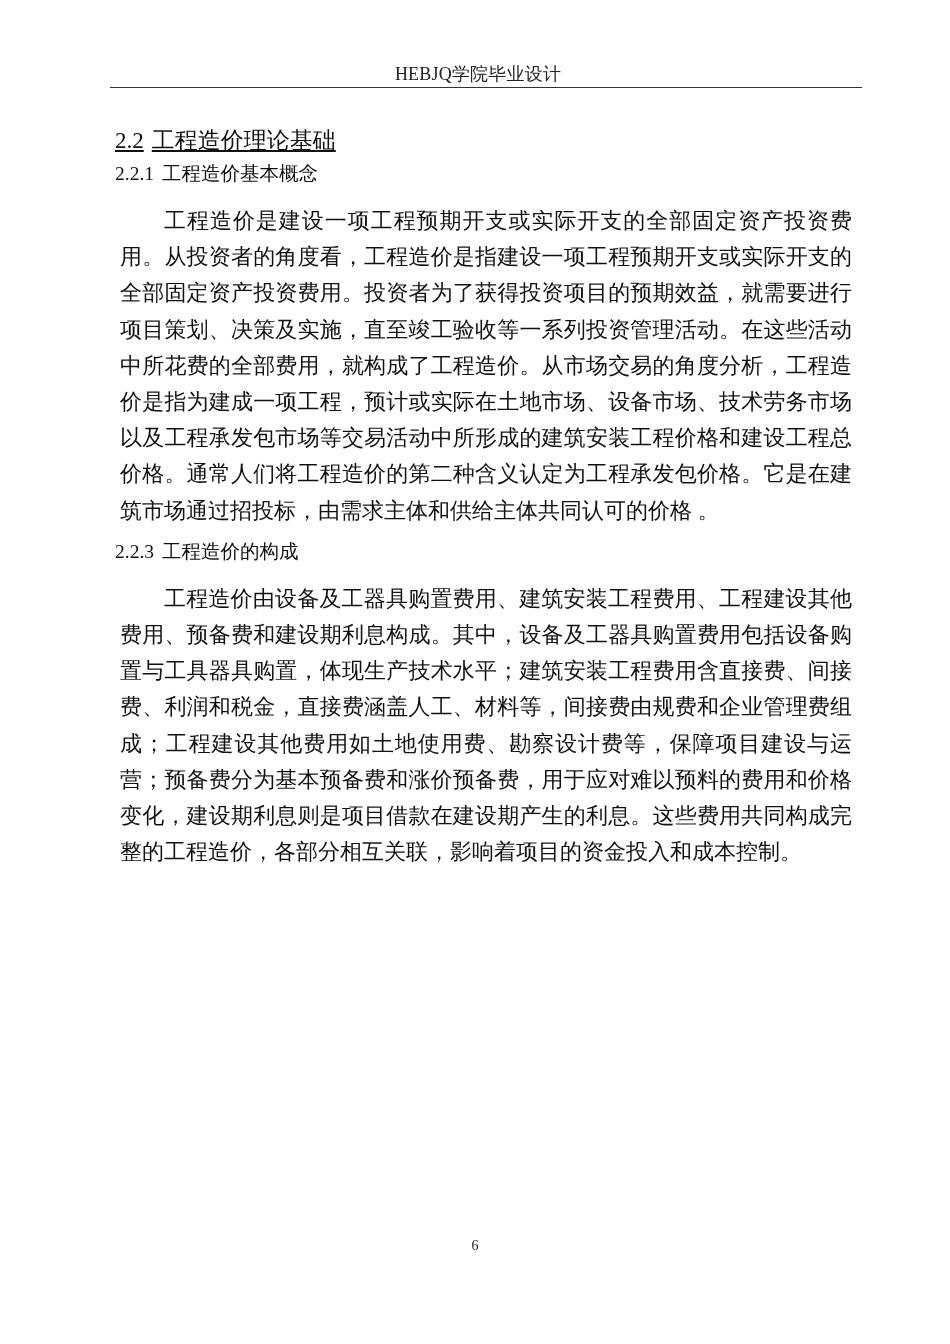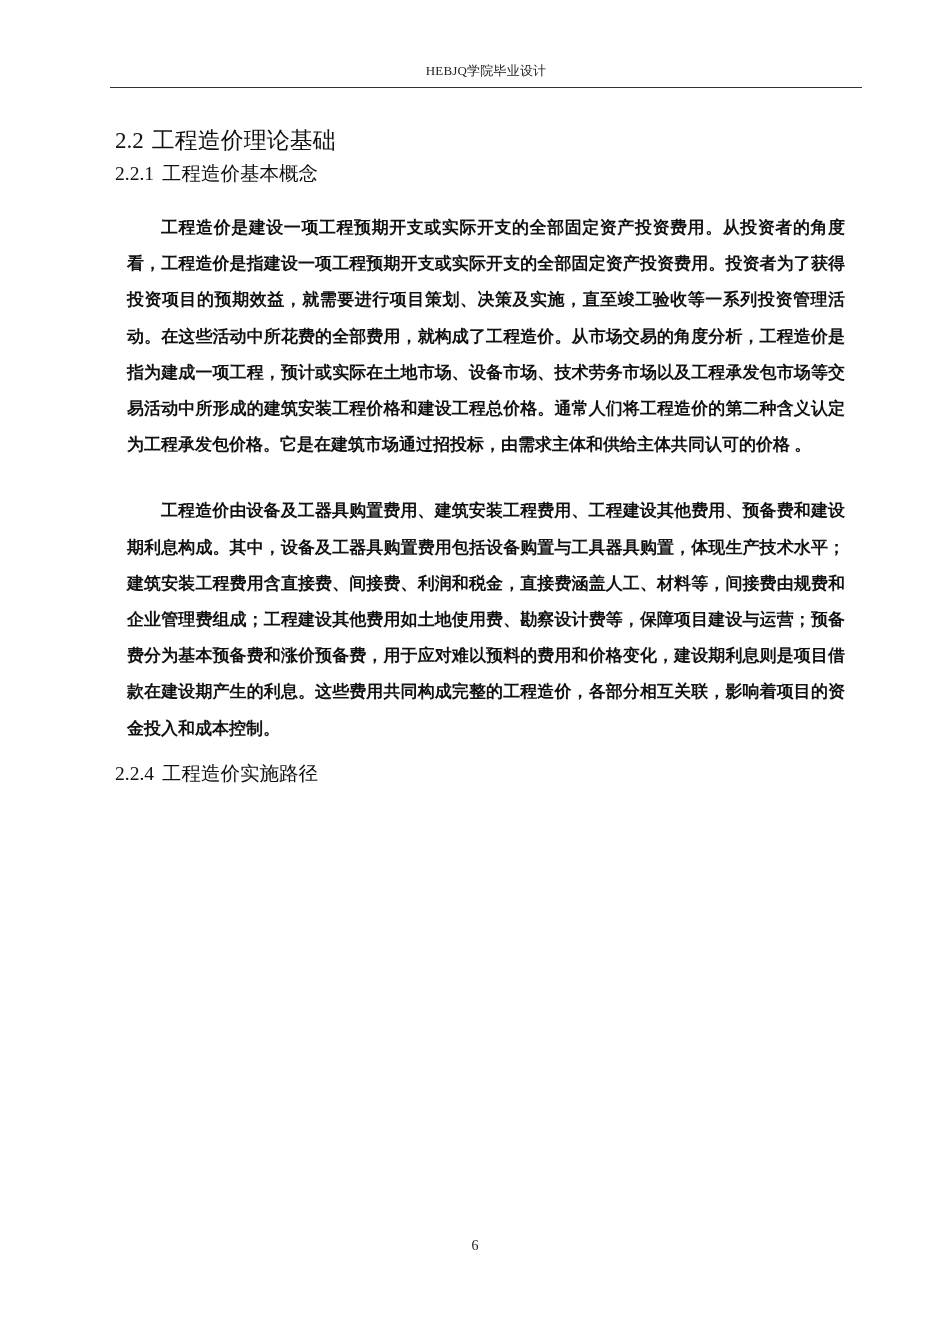--- a/index.html
+++ b/index.html
@@ -1,50 +1,50 @@
 <!DOCTYPE html>
 <html><head>
   <meta charset="utf-8">
   <style>
     html, body { margin: 0; padding: 0; background: #ffffff; }
     body { width: 950px; height: 1344px; position: relative; overflow: hidden;
       font-family: "Liberation Serif", "DejaVu Serif", serif; color: #111; }
     .page { position: absolute; left: 0; top: 0; width: 950px; height: 1344px; }
-    .header { position: absolute; left: 110px; width: 752px; top: 62px; text-align: center;
-      font-size: 13px; color: #222; letter-spacing: 0.2px; }
+    .header { position: absolute; left: 102px; width: 752px; top: 62px; text-align: center;
+      font-size: 18px; color: #222; letter-spacing: 0.2px; }
     .header-rule { position: absolute; left: 110px; width: 752px; top: 87px; height: 0;
       border-top: 1.3px solid #333; }
     .content { position: absolute; left: 115px; width: 742px; top: 118px; }
     h2.sec { margin: 0; font-weight: normal; font-size: 23px; height: 44px; line-height: 44px;
-      font-family: "DejaVu Sans", "Liberation Sans", sans-serif; color: #111; }
+      font-family: "DejaVu Sans", "Liberation Sans", sans-serif; color: #111; text-decoration: underline; }
     h3.sub { margin: 0; font-weight: normal; font-size: 19.5px; height: 36px; line-height: 24px;
       font-family: "DejaVu Sans", "Liberation Sans", sans-serif; color: #111; }
     h2.sec .num, h3.sub .num { font-family: "Liberation Serif", serif; margin-right: 8px; }
-    p.body { margin: 12px; font-size: 17px; line-height: 36.2px; text-align: justify;
-      text-indent: 2em; color: #111; font-weight: bold; }
+    p.body { margin: 5px; font-size: 22px; line-height: 36.2px; text-align: justify;
+      text-indent: 2em; color: #111; }
     .gap-b { height: 3px; }
     .footer { position: absolute; left: 0; width: 950px; top: 1238px; text-align: center;
       font-size: 14px; color: #222; }
   </style>
 </head>
 <body>
 
 <div class="page">
   <div class="header">HEBJQ学院毕业设计</div>
   <div class="header-rule"></div>
 
   <div class="content">
     <h2 class="sec"><span class="num">2.2</span><span>工程造价理论基础</span></h2>
 
     <h3 class="sub"><span class="num">2.2.1</span><span>工程造价基本概念</span></h3>
     <p class="body">工程造价是建设一项工程预期开支或实际开支的全部固定资产投资费用。从投资者的角度看，工程造价是指建设一项工程预期开支或实际开支的全部固定资产投资费用。投资者为了获得投资项目的预期效益，就需要进行项目策划、决策及实施，直至竣工验收等一系列投资管理活动。在这些活动中所花费的全部费用，就构成了工程造价。从市场交易的角度分析，工程造价是指为建成一项工程，预计或实际在土地市场、设备市场、技术劳务市场以及工程承发包市场等交易活动中所形成的建筑安装工程价格和建设工程总价格。通常人们将工程造价的第二种含义认定为工程承发包价格。它是在建筑市场通过招投标，由需求主体和供给主体共同认可的价格 。</p>
     <div class="gap-b"></div>
 
     <div class="gap-b"></div>
 
+    <h3 class="sub"><span class="num">2.2.3</span><span>工程造价的构成</span></h3>
     <p class="body">工程造价由设备及工器具购置费用、建筑安装工程费用、工程建设其他费用、预备费和建设期利息构成。其中，设备及工器具购置费用包括设备购置与工具器具购置，体现生产技术水平；建筑安装工程费用含直接费、间接费、利润和税金，直接费涵盖人工、材料等，间接费由规费和企业管理费组成；工程建设其他费用如土地使用费、勘察设计费等，保障项目建设与运营；预备费分为基本预备费和涨价预备费，用于应对难以预料的费用和价格变化，建设期利息则是项目借款在建设期产生的利息。这些费用共同构成完整的工程造价，各部分相互关联，影响着项目的资金投入和成本控制。</p>
     <div class="gap-b"></div>
 
-    <h3 class="sub"><span class="num">2.2.4</span><span>工程造价实施路径</span></h3>
   </div>
 
   <div class="footer">6</div>
 </div>
 
 </body></html>

